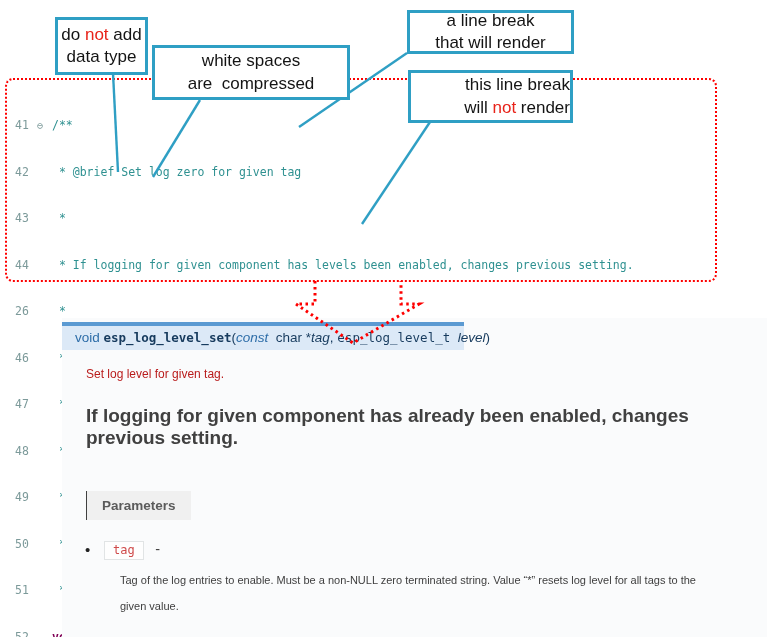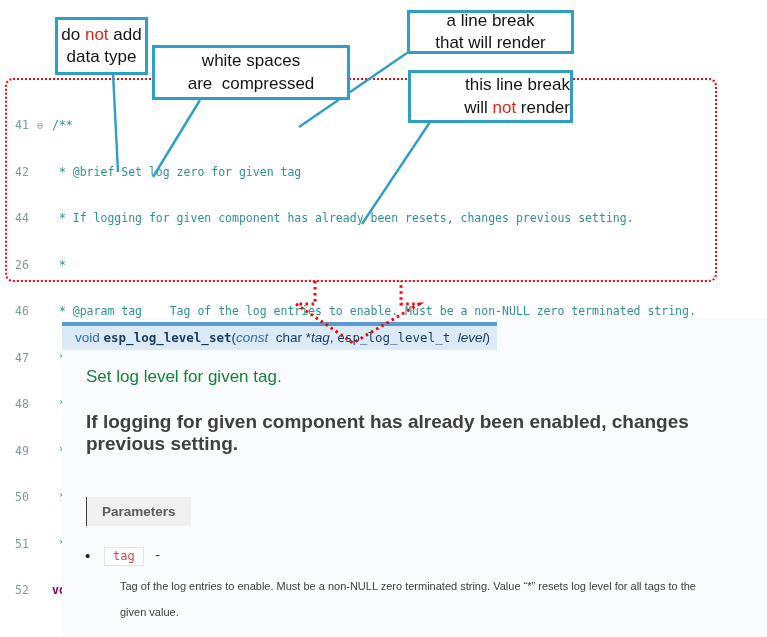--- a/index.html
+++ b/index.html
@@ -29,28 +29,28 @@
   #co4{left:408px;top:70px;width:165px;height:53px;align-items:flex-end;}
 
   
   .overlay{position:absolute;left:0;top:0;z-index:5;pointer-events:none;}
   .leader{stroke:#2f9fc4;stroke-width:2.4;fill:none;}
   .red-arrow{stroke:#fe0000;stroke-width:3;fill:none;stroke-dasharray:2.5 3.5;}
 
   
   .doc-panel{position:absolute;left:62px;top:318px;width:705px;height:319px;
              background:#fafbfc;z-index:2;color:#404040;}
-  .sig-bar{margin-top:4px;width:435px;box-sizing:border-box;background:#dce9f7;
+  .sig-bar{margin-top:4px;width:402px;box-sizing:border-box;background:#dce9f7;
            border-top:4px solid #5b9ad2;padding:4px 0 5px 13px;white-space:pre;
            font-size:13.5px;color:#2d6da8;}
   .sig-bar .mono{font-family:"DejaVu Sans Mono",monospace;font-size:12.5px;color:#173b5e;}
   .sig-bar .name{font-weight:bold;}
   .sig-bar .it{font-style:italic;}
   .sig-bar .dark{color:#173b5e;}
-  .body-text{margin:17px 0 0 24px;font-size:17px;color:#15803d;}
+  .body-text{margin:17px 0 0 24px;font-size:12px;color:#b91c1c;}
   .desc-text{margin:24px 0 16px 24px;font-size:19px;color:#404040;font-weight:bold;}
   .params-label{display:inline-block;margin:26px 0 0 24px;background:#f0f0f0;
                 border-left:1px solid #404040;padding:7px 15px;font-weight:bold;
                 font-size:13.5px;color:#5b5b5b;}
   .param-list{margin:20px 0 0 42px;padding:0;list-style:none;}
   .param-item{position:relative;margin-top:0;}
   .param-item + .param-item{margin-top:32px;}
   .bullet{position:absolute;left:-19px;top:1px;color:#222;font-size:15px;}
   .badge{font-family:"DejaVu Sans Mono",monospace;font-size:12px;color:#cf4a4a;
          background:#fefefe;border:1px solid #e1e4e5;padding:1px 8px 2px;}
@@ -59,21 +59,22 @@
 </style>
 </head>
 <body>
 
 <div class="canvas">
 
   <div class="code-panel">
     <div class="code-lines">
       <div class="code-line"><span class="lnum">41</span><span class="fold">⊖</span><span class="ctext">/**</span></div>
       <div class="code-line"><span class="lnum">42</span><span class="fold"></span><span class="ctext"> * @brief Set log zero for given tag</span></div>
-      <div class="code-line"><span class="lnum">44</span><span class="fold"></span><span class="ctext"> * If logging for given component has already been resets, changes previous setting.</span></div>
+      <div class="code-line"><span class="lnum">43</span><span class="fold"></span><span class="ctext"> *</span></div>
+      <div class="code-line"><span class="lnum">44</span><span class="fold"></span><span class="ctext"> * If logging for given component has levels been enabled, changes previous setting.</span></div>
       <div class="code-line"><span class="lnum">26</span><span class="fold"></span><span class="ctext"> *</span></div>
       <div class="code-line"><span class="lnum">46</span><span class="fold"></span><span class="ctext"> * @param tag    Tag of the log entries to enable. Must be a non-NULL zero terminated string.</span></div>
       <div class="code-line"><span class="lnum">47</span><span class="fold"></span><span class="ctext"> *               Value "*" resets log level for all tags to the given value.</span></div>
       <div class="code-line"><span class="lnum">48</span><span class="fold"></span><span class="ctext"> *</span></div>
       <div class="code-line"><span class="lnum">49</span><span class="fold"></span><span class="ctext"> * @param level  Selects log level to enable.</span></div>
       <div class="code-line"><span class="lnum">50</span><span class="fold"></span><span class="ctext"> *               Only logs at this and lower levels will be shown.</span></div>
       <div class="code-line"><span class="lnum">51</span><span class="fold"></span><span class="ctext"> */</span></div>
       <div class="code-line"><span class="lnum">52</span><span class="fold"></span><span class="kw">void</span><span class="decl"> esp_log_level_set(</span><span class="kw">const</span><span class="decl"> char* tag, esp_log_level_t level);</span></div>
     </div>
   </div>

